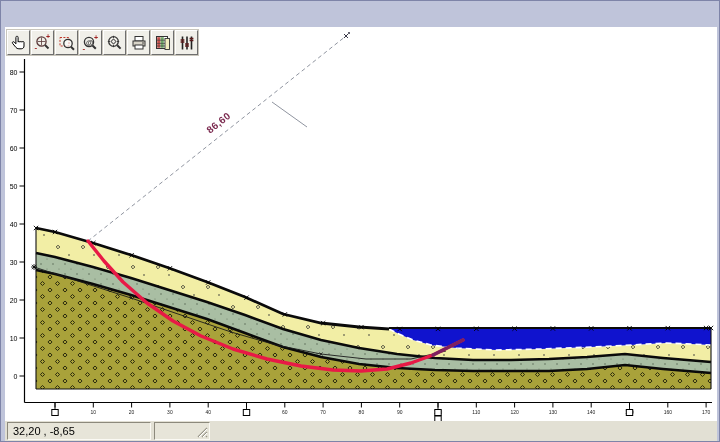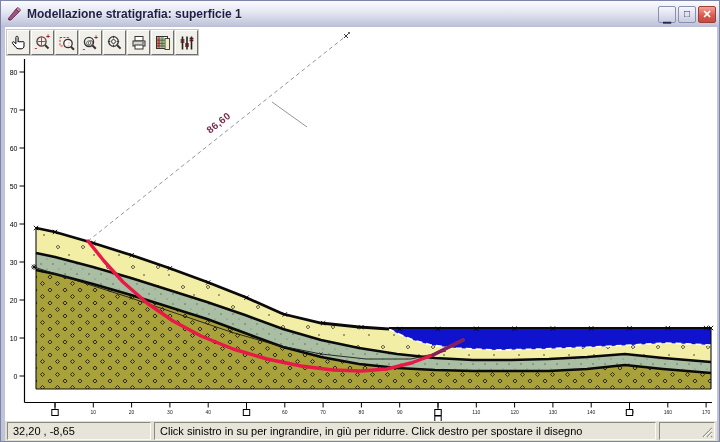--- a/index.html
+++ b/index.html
@@ -28,37 +28,20 @@
   .sb-coords{width:144px;flex:0 0 144px;}
   .sb-hint{flex:1;}
   .sb-grip{width:56px;flex:0 0 56px;position:relative;}
   .grip{position:absolute;right:1px;bottom:1px;}
 </style>
 </head>
 <body>
 
 <div class="window">
 
-  <div class="titlebar">
-    <svg class="title-icon" viewBox="0 0 16 16">
-      <path d="M2 13 L10 3 L13 6 L5 14 Z" fill="#A0527E" stroke="#5C2B4A" stroke-width="0.8"></path>
-      <path d="M2 13 L5 14 L3.2 14.6 Z" fill="#3A1A30"></path>
-      <path d="M10 3 L12 1.4 L14.6 4 L13 6 Z" fill="#C88BAB" stroke="#5C2B4A" stroke-width="0.8"></path>
-    </svg>
-    <span class="title-text">Modellazione stratigrafia: superficie 1</span>
-    <div class="win-btn">
-        <span style="margin-top:7px">▁</span>
-      </div>
-    <div class="win-btn">
-        <span>□</span>
-      </div>
-    <div class="win-btn close">
-        <span>✕</span>
-      </div>
-  </div>
 
   <div class="content">
     <svg id="chart-svg" width="712" height="394" viewBox="4 26 712 394">
         <defs>
           <pattern id="pat-olive" width="15" height="13" patternUnits="userSpaceOnUse">
             <rect width="15" height="13" fill="#A9A23A"></rect>
             <path d="M4 1 L6.1 3 L4 5 L1.9 3 Z M11.5 7.5 L13.6 9.5 L11.5 11.5 L9.4 9.5 Z" fill="none" stroke="#1C1C08" stroke-width="0.9"></path>
           </pattern>
           <pattern id="pat-yellow" width="25" height="20" patternUnits="userSpaceOnUse">
             <rect width="25" height="20" fill="#F2EEA5"></rect>
@@ -253,21 +236,20 @@
         <svg width="18" height="18" viewBox="0 0 18 18">
           <path d="M4.5 2.5 V15.5 M9 2.5 V15.5 M13.5 2.5 V15.5" stroke="#222" stroke-width="1.6"></path>
           <path d="M2.6 6 H6.4 M2.6 8 H6.4 M7.1 10 H10.9 M7.1 12 H10.9 M11.6 4.5 H15.4 M11.6 6.5 H15.4" stroke="#5A1A1A" stroke-width="1.3"></path>
         </svg>
       </button>
     </div>
   </div>
 
   <div class="statusbar">
     <div class="sb-panel sb-coords">32,20 , -8,65</div>
-    <div class="sb-panel sb-hint">Click sinistro in su per ingrandire, in giù per ridurre. Click destro per spostare il disegno</div>
     <div class="sb-panel sb-grip">
       <svg class="grip" width="13" height="13" viewBox="0 0 13 13">
         <path d="M12 3 L3 12 M12 7 L7 12 M12 11 L11 12" stroke="#9A978A" stroke-width="1.4"></path>
         <path d="M12 4 L4 12 M12 8 L8 12" stroke="#FFFFFF" stroke-width="1"></path>
       </svg>
     </div>
   </div>
 
 </div>
 

